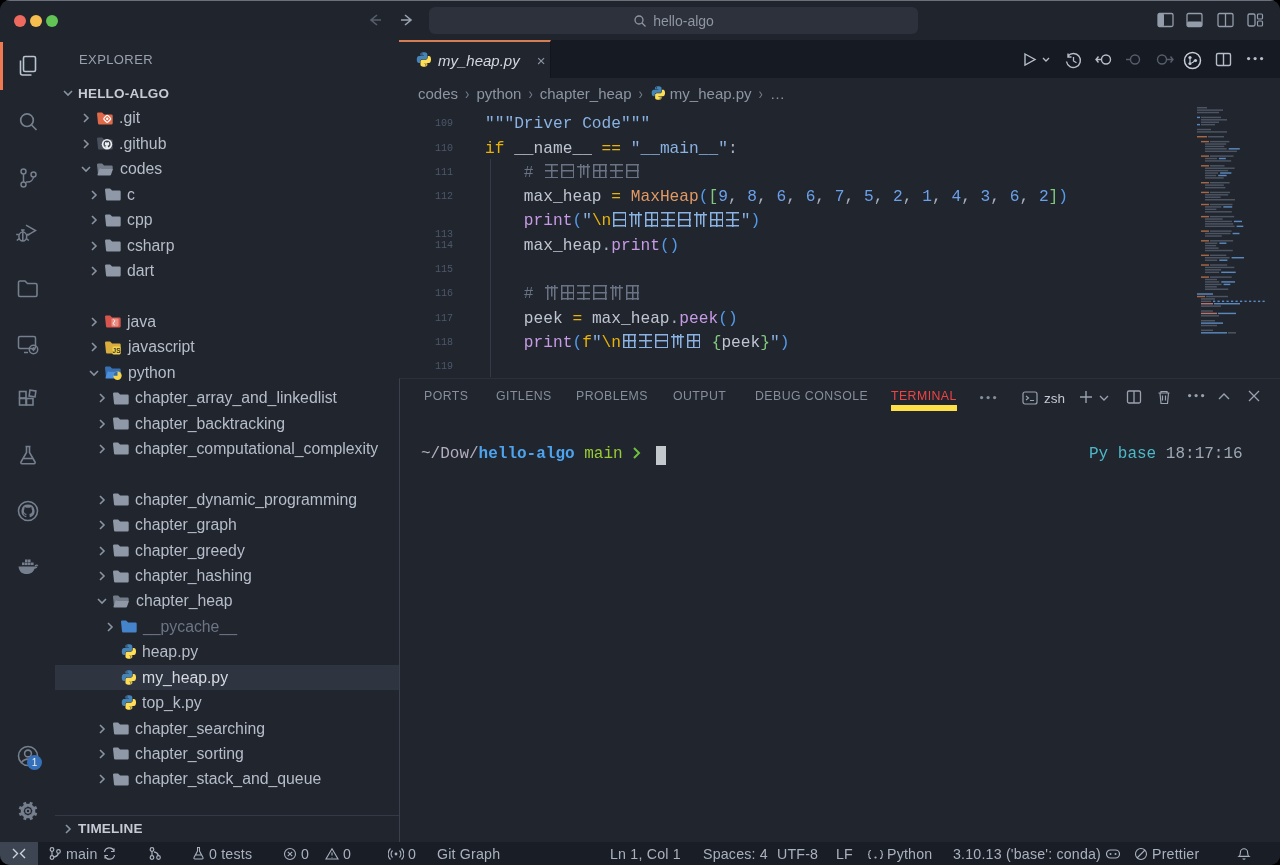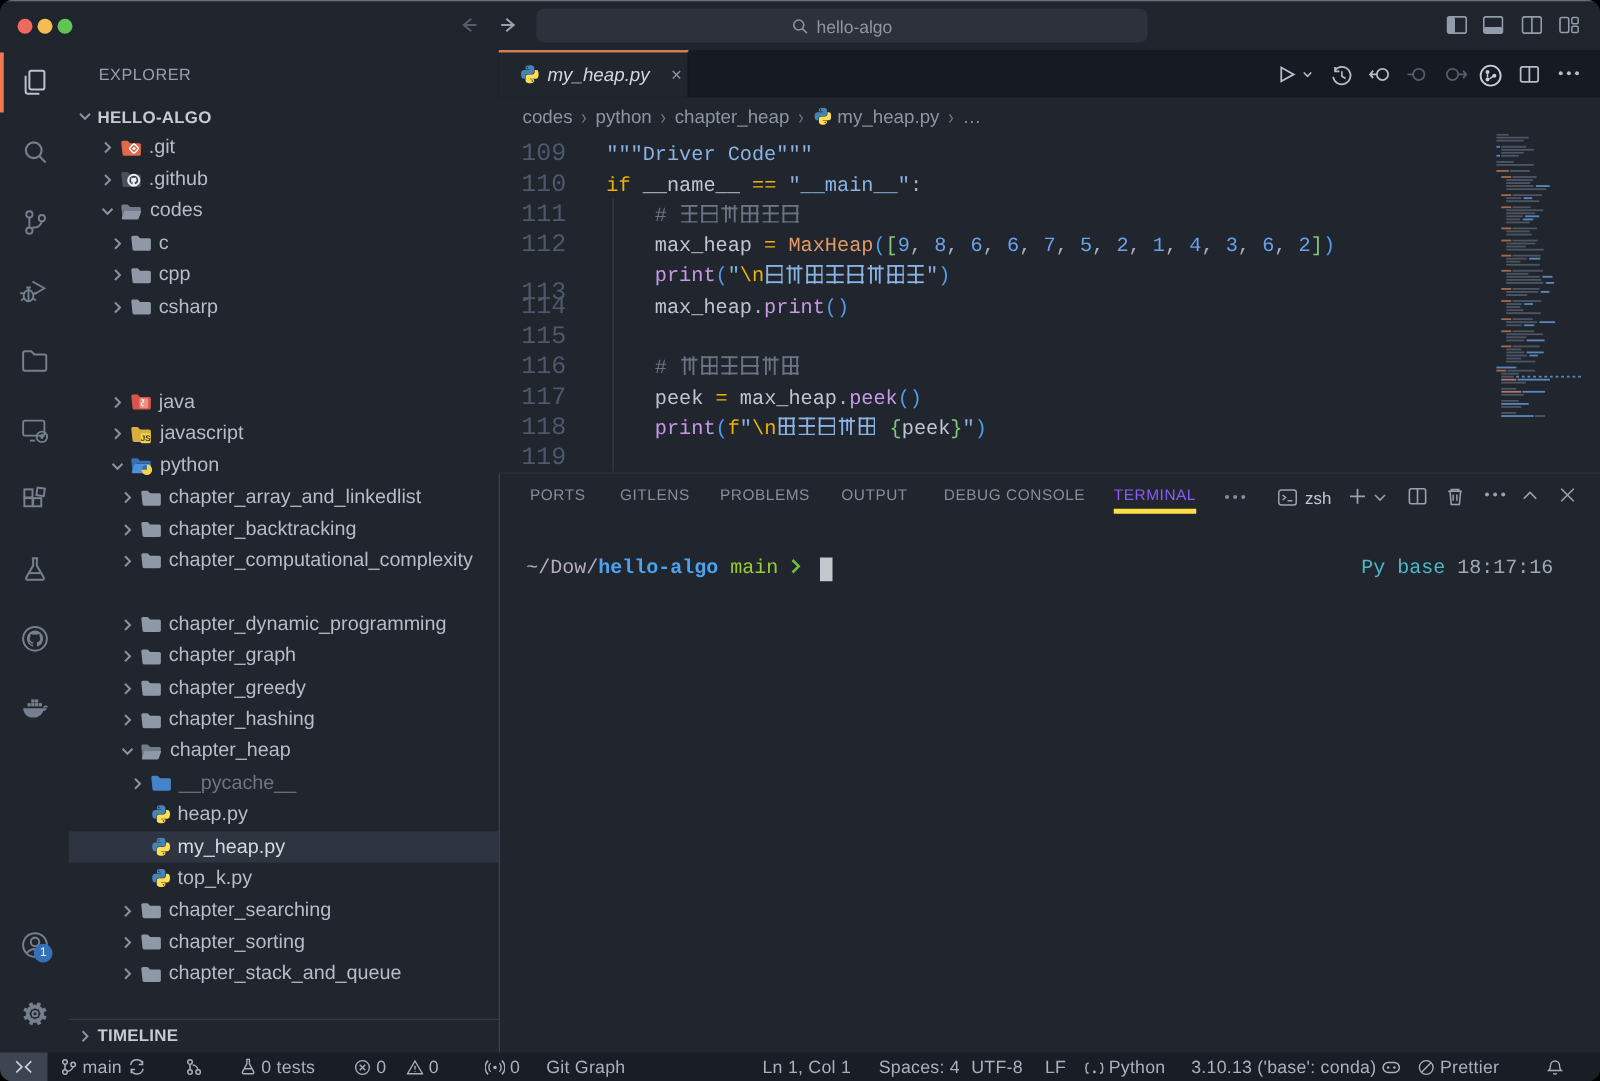--- a/index.html
+++ b/index.html
@@ -23,21 +23,21 @@
 .bold{font-weight:bold;font-size:13.5px;letter-spacing:.2px;color:#c6cbd4}
 .sect{border-top:1px solid #333a45}
 
 #edgroup{position:absolute;left:399px;top:40px;width:881px;height:338px;background:#20252e}
 #tabstrip{position:absolute;left:0;top:0;width:881px;height:38px;background:#161a22}
 #tab1{position:absolute;left:0;top:0;width:152px;height:38px;background:#20252e;border-top:2.5px solid #d77d54;border-right:1px solid #12151c;display:flex;align-items:center;padding-left:16px;gap:7px;color:#d3d7de;font-size:15px;font-style:italic}
 #crumbs{position:absolute;left:19px;top:40px;height:26px;display:flex;align-items:center;gap:7px;color:#8d95a2;font-size:15px}
 .csep{color:#717987;font-size:13px;transform:scaleY(1.3)}
 #code{position:absolute;left:0;top:66px;width:881px;height:272px;font-family:"Liberation Mono",monospace;font-size:16.2px}
 .cl{position:absolute;height:24.3px;line-height:24.3px;white-space:pre}
-.lnum{position:absolute;width:54px;text-align:right;color:#4e586a;height:24.3px;line-height:24.3px;font-family:"Liberation Mono",monospace;font-size:20px}
+.lnum{position:absolute;width:54px;text-align:right;color:#4e586a;height:24.3px;line-height:24.3px;font-family:"Liberation Mono",monospace;font-size:10px}
 .k{color:#eab308}.i{color:#bfc5d0}.p{color:#a8b0bd}.f{color:#c79ae6}.cl2{color:#e29a64}
 .s{color:#8ab2e2}.n{color:#6ba1ea}.b1{color:#549ae8}.b2{color:#82c77d}.c{color:#6a7284}
 #iguide{position:absolute;left:91px;top:53px;width:1px;height:218px;background:#333b48}
 
 .cj{display:inline-block;width:13.2px;height:14.5px;margin:0 1.5px;vertical-align:-1.5px;position:relative}
 .cj.ga{background:
  linear-gradient(currentColor,currentColor) 0 0/100% 1.5px no-repeat,
  linear-gradient(currentColor,currentColor) 0 50%/100% 1.5px no-repeat,
  linear-gradient(currentColor,currentColor) 0 100%/100% 1.5px no-repeat,
  linear-gradient(currentColor,currentColor) 50% 0/1.5px 100% no-repeat}
@@ -55,21 +55,21 @@
 .cj.gd{background:
  linear-gradient(currentColor,currentColor) 0 0/1.5px 100% no-repeat,
  linear-gradient(currentColor,currentColor) 100% 0/1.5px 100% no-repeat,
  linear-gradient(currentColor,currentColor) 0 0/100% 1.5px no-repeat,
  linear-gradient(currentColor,currentColor) 0 100%/100% 1.5px no-repeat,
  linear-gradient(currentColor,currentColor) 50% 0/1.5px 100% no-repeat,
  linear-gradient(currentColor,currentColor) 0 50%/100% 1.5px no-repeat}
 
 #panel{position:absolute;left:399px;top:378px;width:881px;height:464px;background:#20252e;border-top:1px solid #2b303a;border-left:1px solid #3a414d}
 .ptab{position:absolute;top:10px;height:22px;color:#868e9b;font-size:12.3px;letter-spacing:.45px}
-.ptact{color:#8b5cf6;border-bottom:4px solid #fde047;padding-bottom:3px}
+.ptact{color:#ef4444;border-bottom:6px solid #fde047;padding-bottom:3px}
 #term{position:absolute;left:0;top:66px;width:881px;font-family:"Liberation Mono",monospace;font-size:16px;white-space:pre}
 
 #status{position:absolute;left:0;top:842px;width:1280px;height:23px;background:#191d26;color:#a9b1bd;font-size:14.2px;letter-spacing:.2px}
 #remote{position:absolute;left:0;top:0;width:38px;height:23px;background:#3d4553;display:flex;align-items:center;justify-content:center}
 .st{position:absolute;top:0;height:23px;display:flex;align-items:center;gap:4px;white-space:nowrap}
 </style></head><body>
 <div id="win">
     <div id="titlebar">
       <div class="tl" style="left:14px;background:#ee6a5f"></div>
       <div class="tl" style="left:30px;background:#f5bd4f"></div>
@@ -324,20 +324,33 @@
           <svg width="16" height="16" viewBox="0 0 16 16" style="">
             <polyline points="6,4 10,8 6,12" fill="none" stroke="#8a93a0" stroke-width="1.6"></polyline>
           </svg>
         </span>
         <span class="fic">
           <svg width="17" height="17" viewBox="0 0 17 17" style="">
             <path d="M1 3.8 a1.3 1.3 0 0 1 1.3 -1.3 h3.8 l2 2 h7.3 a1.3 1.3 0 0 1 1.3 1.3 v7.4 a1.3 1.3 0 0 1 -1.3 1.3 h-12.1 a1.3 1.3 0 0 1 -1.3 -1.3 z" fill="#8e98a6"></path>
           </svg>
         </span>
         <span>csharp</span>
+      </div>
+      <div class="row" style="top:218.4px;padding-left:31px">
+        <span class="chev">
+          <svg width="16" height="16" viewBox="0 0 16 16" style="">
+            <polyline points="6,4 10,8 6,12" fill="none" stroke="#8a93a0" stroke-width="1.6"></polyline>
+          </svg>
+        </span>
+        <span class="fic">
+          <svg width="17" height="17" viewBox="0 0 17 17" style="">
+            <path d="M1 3.8 a1.3 1.3 0 0 1 1.3 -1.3 h3.8 l2 2 h7.3 a1.3 1.3 0 0 1 1.3 1.3 v7.4 a1.3 1.3 0 0 1 -1.3 1.3 h-12.1 a1.3 1.3 0 0 1 -1.3 -1.3 z" fill="#8e98a6"></path>
+          </svg>
+        </span>
+        <span>dart</span>
       </div>
       <div class="row" style="top:269.3px;padding-left:31px">
         <span class="chev">
           <svg width="16" height="16" viewBox="0 0 16 16" style="">
             <polyline points="6,4 10,8 6,12" fill="none" stroke="#8a93a0" stroke-width="1.6"></polyline>
           </svg>
         </span>
         <span class="fic">
           <svg width="17" height="17" viewBox="0 0 17 17" style="">
             <path d="M1 3.8 a1.3 1.3 0 0 1 1.3 -1.3 h3.8 l2 2 h7.3 a1.3 1.3 0 0 1 1.3 1.3 v7.4 a1.3 1.3 0 0 1 -1.3 1.3 h-12.1 a1.3 1.3 0 0 1 -1.3 -1.3 z" fill="#d6564e"></path>

